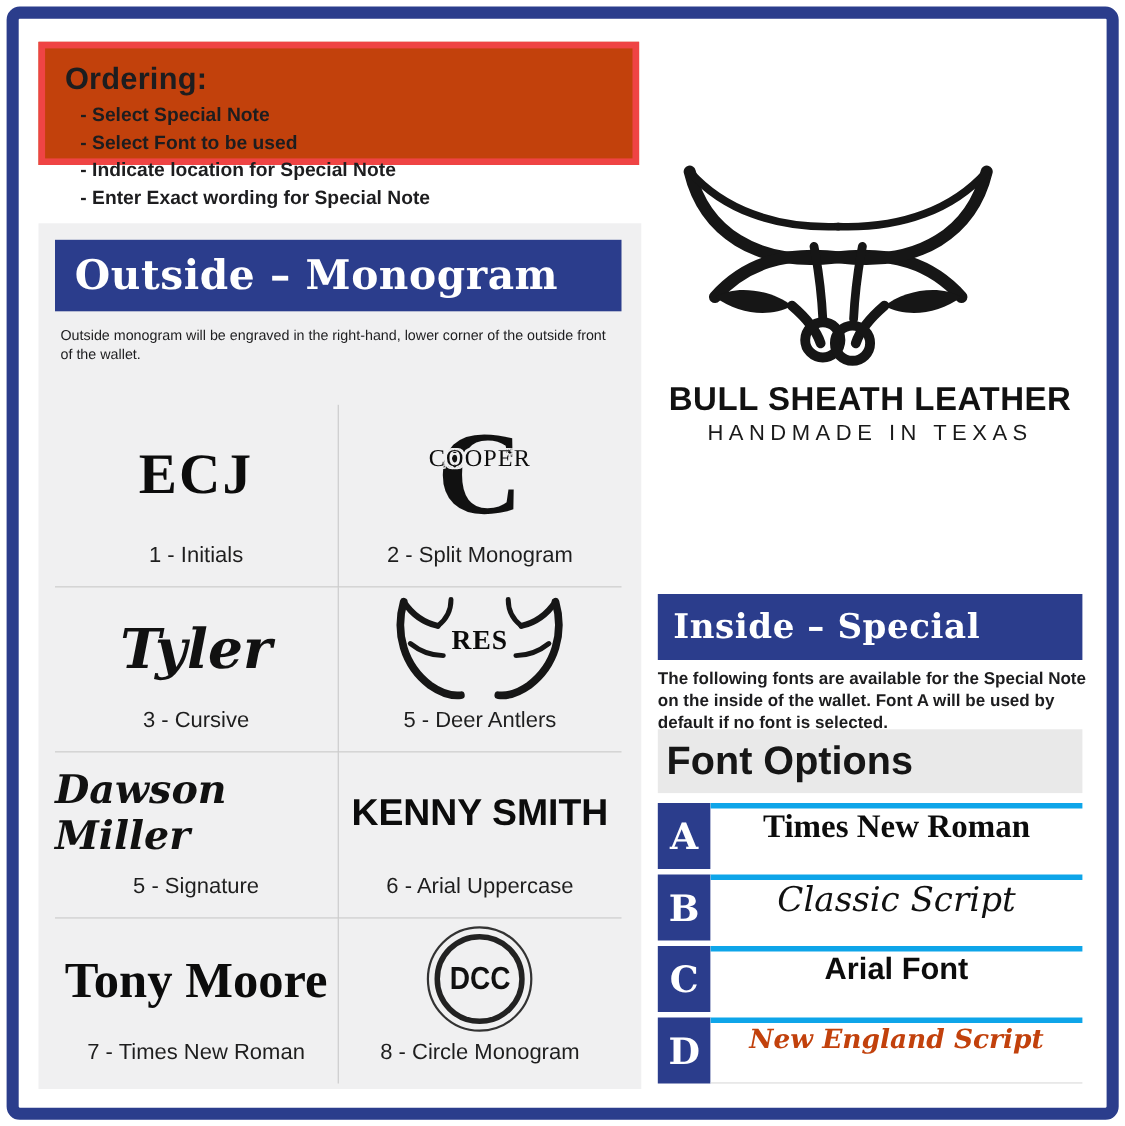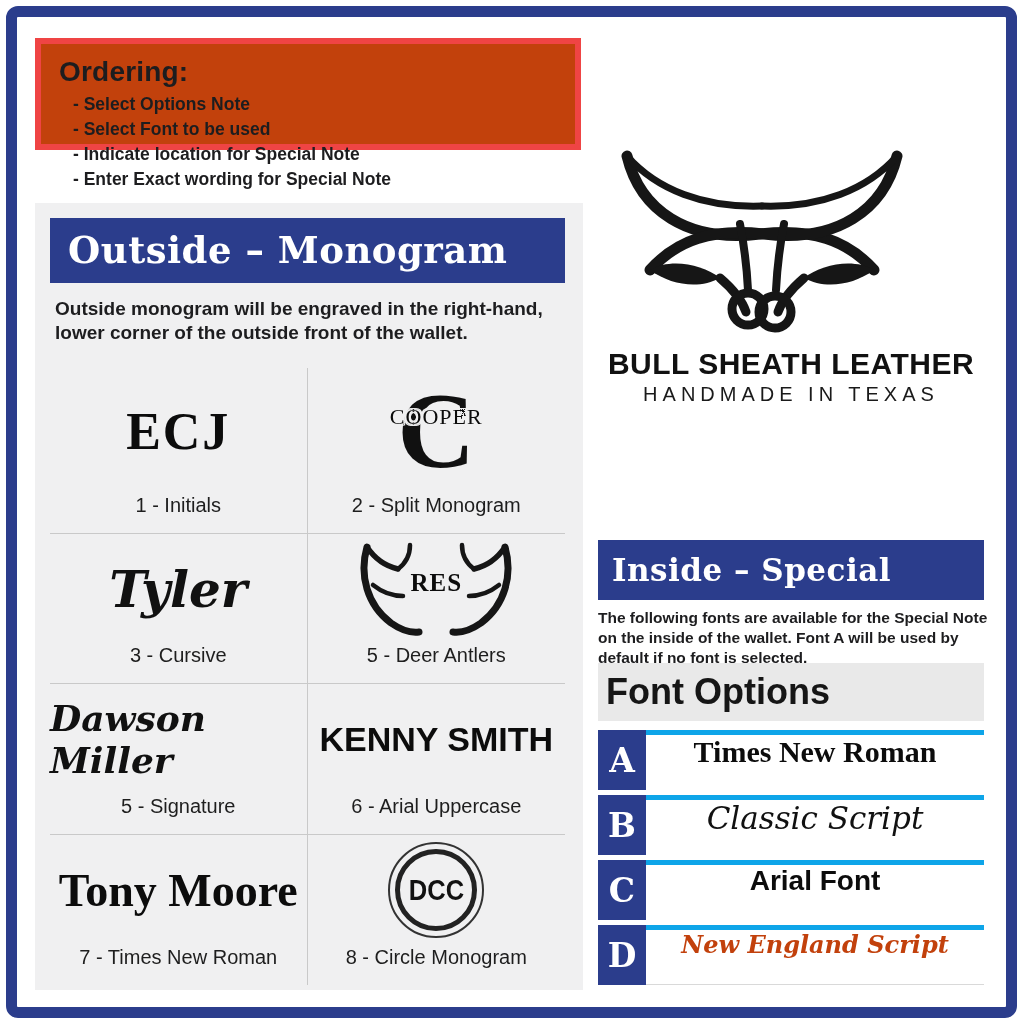--- a/index.html
+++ b/index.html
@@ -12,21 +12,21 @@
   .ordering-box{position:absolute;left:35px;top:38px;width:546px;height:112px;
         background:#c2410c;border:6px solid #ef4444;box-sizing:border-box;}
   .ordering-title{font-size:28px;font-weight:bold;margin:12px 0 4px 18px;letter-spacing:0.2px;}
   .ordering-list{margin-left:32px;font-size:17.5px;line-height:1.42;font-weight:600;}
 
   
   .left-panel{position:absolute;left:35px;top:203px;width:548px;height:787px;background:#f0f0f1;}
   .banner{background:#2b3d8c;color:#ffffff;font-family:"DejaVu Serif",serif;font-weight:bold;}
   .outside-banner{position:absolute;left:15px;top:15px;width:515px;height:65px;
         font-size:37px;line-height:65px;padding-left:18px;box-sizing:border-box;letter-spacing:0.5px;}
-  .outside-desc{position:absolute;left:20px;top:94px;width:508px;font-size:19px;line-height:1.28;font-weight:700;}
+  .outside-desc{position:absolute;left:20px;top:94px;width:508px;font-size:13px;line-height:1.28;font-weight:400;}
 
   .mono-grid{position:absolute;left:15px;top:165px;width:515px;height:617px;
         display:grid;grid-template-columns:1fr 1fr;grid-template-rows:1fr 1fr 1fr 1fr;}
   .cell{display:flex;flex-direction:column;align-items:center;box-sizing:border-box;}
   .cell.col1{border-right:1px solid #c9c9c9;}
   .cell.rowline{border-bottom:1px solid #c9c9c9;}
   .sample-area{flex:1;display:flex;align-items:center;justify-content:center;width:100%;}
   .cell-label{font-size:20px;color:#1e1e1e;margin-bottom:16px;}
 
   .s-initials{font-family:"Liberation Serif",serif;font-weight:bold;font-size:52px;letter-spacing:2px;color:#0c0c0c;}
@@ -78,21 +78,21 @@
 </style>
 </head>
 <body>
 
 <div class="page">
   <div class="outer-border"></div>
 
   <div class="ordering-box">
     <div class="ordering-title">Ordering:</div>
     <div class="ordering-list">
-      <div>- Select Options Note</div>
+      <div>- Select Special Note</div>
       <div>- Select Font to be used</div>
       <div>- Indicate location for Special Note</div>
       <div>- Enter Exact wording for Special Note</div>
     </div>
   </div>
 
   <div class="left-panel">
     <div class="banner outside-banner">Outside – Monogram</div>
     <div class="outside-desc">Outside monogram will be engraved in the right-hand, lower corner of the outside front of the wallet.</div>
 

